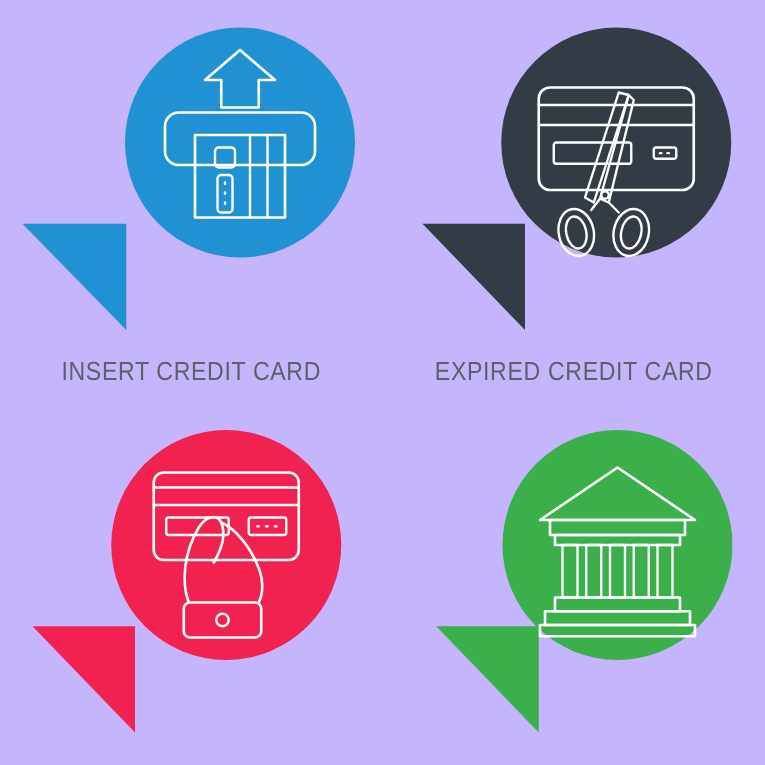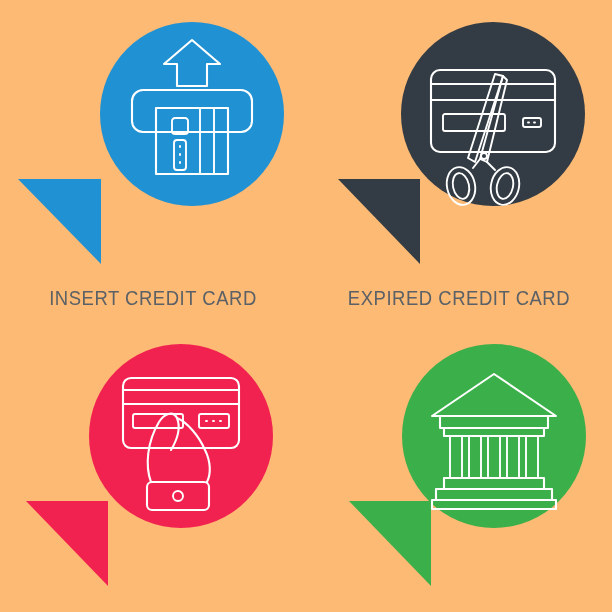--- a/index.html
+++ b/index.html
@@ -11,21 +11,21 @@
   body {
     width: 612px;
     height: 612px;
     font-family: "Liberation Sans", sans-serif;
     overflow: hidden;
   }
   .board {
     position: relative;
     width: 612px;
     height: 612px;
-    background: #fdba74;
+    background: #c4b5fd;
   }
   .grid {
     position: absolute;
     left: 0;
     top: 0;
     width: 612px;
     height: 612px;
     display: grid;
     grid-template-columns: 306px 306px;
     grid-template-rows: 306px 306px;

